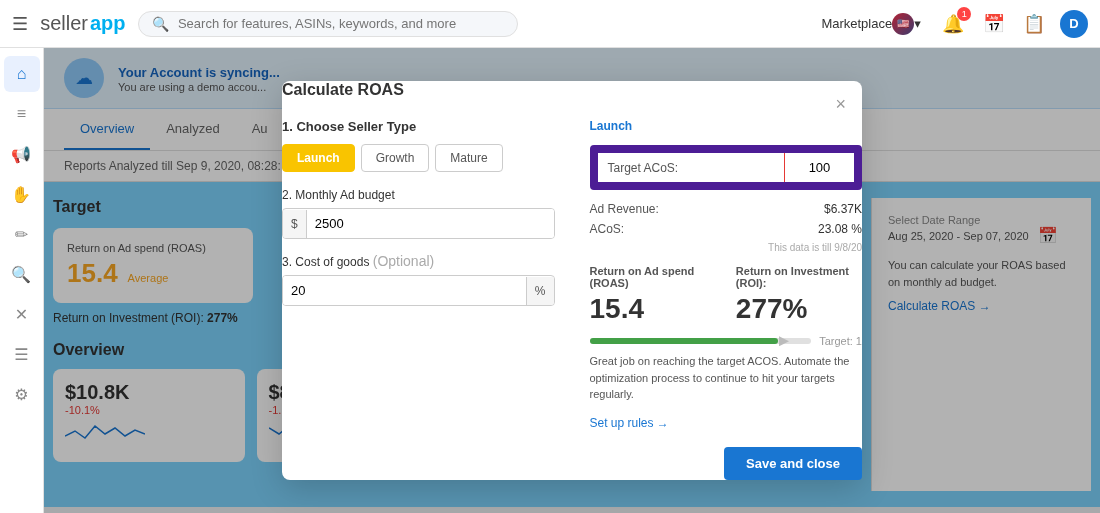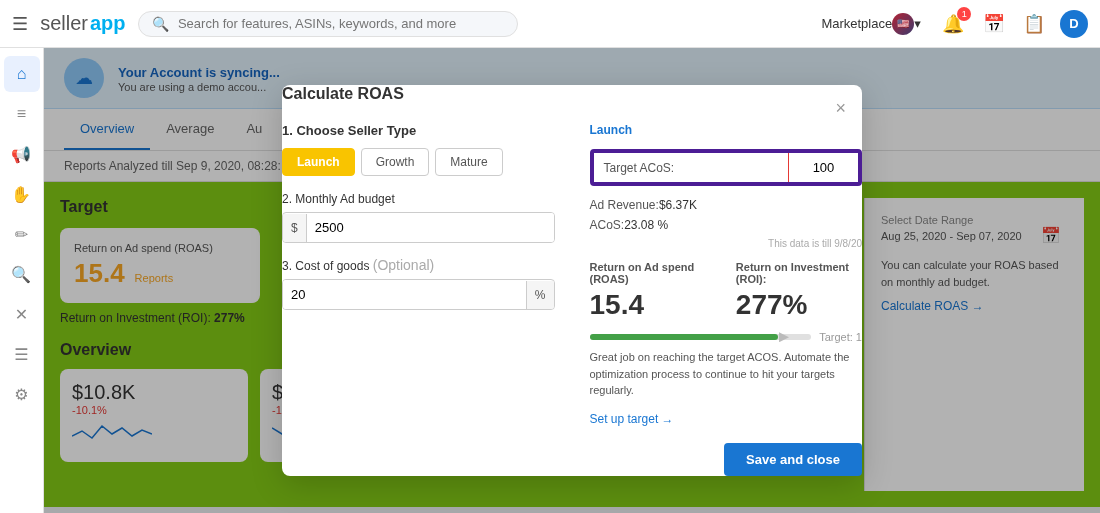--- a/index.html
+++ b/index.html
@@ -54,37 +54,37 @@
 
     
     .tabs-row { display: flex; align-items: center; border-bottom: 1px solid #e0e0e0; background: #fff; padding: 0 20px; }
     .tab { padding: 12px 16px; font-size: 13px; color: #666; cursor: pointer; border-bottom: 2px solid transparent; }
     .tab.active { color: #1976d2; border-bottom-color: #1976d2; font-weight: 500; }
 
     
     .reports-row { background: #fff; padding: 8px 20px; font-size: 12px; color: #666; border-bottom: 1px solid #e0e0e0; }
 
     
-    .content-area { padding: 16px 16px; background: #84cc16; height: calc(100% - 140px); overflow: hidden; }
+    .content-area { padding: 16px 9px; background: #7dd3fc; height: calc(100% - 140px); overflow: hidden; }
 
     
     .target-section h3 { font-size: 16px; font-weight: 600; color: #333; margin-bottom: 12px; }
     .roas-card { background: #fff; border-radius: 8px; padding: 14px; width: 200px; margin-bottom: 8px; }
     .roas-label { font-size: 11px; color: #555; margin-bottom: 4px; }
     .roas-value { font-size: 26px; font-weight: 700; color: #f9a825; }
     .roas-avg { font-size: 11px; color: #f9a825; margin-left: 4px; }
     .roi-text { font-size: 12px; color: #333; margin-top: 8px; }
     .roi-text strong { font-weight: 600; }
 
     
     .overview-section { margin-top: 16px; }
     .overview-title { font-size: 16px; font-weight: 600; color: #333; margin-bottom: 10px; }
     .metric-cards { display: flex; gap: 12px; }
     .metric-card { background: #fff; border-radius: 8px; padding: 12px; flex: 1; }
-    .metric-val { font-size: 20px; font-weight: 400; color: #333; }
+    .metric-val { font-size: 20px; font-weight: 700; color: #333; }
     .metric-change { font-size: 11px; color: #e53935; }
     .metric-change.positive { color: #43a047; }
 
     
     .right-panel { width: 220px; background: #fff; border-left: 1px solid #e0e0e0; padding: 16px; }
 
     
     .modal-overlay {
       position: absolute; top: 0; left: 0; right: 0; bottom: 0;
       background: rgba(0,0,0,0.3); display: flex; align-items: center; justify-content: center; z-index: 100;
@@ -117,27 +117,27 @@
     .input-prefix { padding: 7px 8px; background: #f5f5f5; font-size: 12px; color: #555; border-right: 1px solid #ccc; }
     .input-suffix { padding: 7px 8px; background: #f5f5f5; font-size: 12px; color: #555; border-left: 1px solid #ccc; }
     .modal-input { border: none; padding: 7px 8px; font-size: 13px; outline: none; flex: 1; width: 100%; }
 
     .optional-label { font-size: 12px; color: #333; margin-bottom: 6px; }
     .optional-text { font-size: 14px; color: #aaa; }
 
     
     .launch-badge { font-size: 12px; font-weight: 600; color: #1976d2; margin-bottom: 12px; }
     .target-acos-box {
-      display: flex; align-items: center; border: 4px solid #4c1d95; border-radius: 4px;
+      display: flex; align-items: center; border: 8px solid #4c1d95; border-radius: 4px;
       overflow: hidden; margin-bottom: 12px;
     }
     .target-acos-label { font-size: 12px; color: #555; padding: 7px 10px; flex: 1; }
     .target-acos-input { border: none; border-left: 1px solid #e53935; padding: 7px 10px; font-size: 13px; outline: none; width: 70px; text-align: center; }
 
-    .metric-row { display: flex; justify-content: flex-start; margin-bottom: 6px; }
+    .metric-row { display: flex; justify-content: space-between; margin-bottom: 6px; }
     .metric-key { font-size: 12px; color: #555; }
     .metric-val-sm { font-size: 12px; color: #333; font-weight: 500; }
     .data-note { font-size: 10px; color: #aaa; text-align: right; margin-bottom: 12px; }
 
     .roas-section { display: flex; gap: 20px; margin-bottom: 10px; }
     .roas-col h4 { font-size: 11px; color: #555; margin-bottom: 4px; }
     .roas-big { font-size: 28px; font-weight: 700; color: #333; }
 
     .progress-row { display: flex; align-items: center; gap: 8px; margin-bottom: 6px; }
     .progress-bar-wrap { flex: 1; height: 6px; background: #e0e0e0; border-radius: 3px; position: relative; }
@@ -204,39 +204,39 @@
     <div class="sync-banner">
       <div class="sync-icon-circle">☁</div>
       <div class="sync-text">
         <strong>Your Account is syncing...</strong>
         <p>You are using a demo accou...</p>
       </div>
     </div>
 
     <div class="tabs-row">
       <div class="tab active">Overview</div>
-      <div class="tab">Average</div>
+      <div class="tab">Analyzed</div>
       <div class="tab">Au</div>
     </div>
 
     <div class="reports-row">
       <span>Reports Analyzed till Sep 9, 2020, 08:28:</span>
     </div>
 
     <div class="content-area">
       <div style="display:flex; gap:16px; height:100%;">
 
         <div style="flex:1;">
           <div class="target-section">
             <h3>Target</h3>
             <div class="roas-card">
               <div class="roas-label">Return on Ad spend (ROAS)</div>
               <div style="display:flex; align-items:baseline; gap:6px;">
                 <span class="roas-value">15.4</span>
-                <span class="roas-avg">Reports</span>
+                <span class="roas-avg">Average</span>
               </div>
             </div>
             <div class="roi-text">
               <span>Return on Investment (ROI):</span>
               <strong>277%</strong>
             </div>
           </div>
 
           <div class="overview-section">
             <h3 class="overview-title">Overview</h3>
@@ -270,21 +270,21 @@
                 </svg>
               </div>
             </div>
           </div>
         </div>
 
         <div class="right-panel">
           <div class="date-range-row">
             <span style="font-size:11px;color:#888;">Select Date Range</span>
           </div>
-          <div style="display:flex;align-items:center;gap:20px;margin-bottom:12px;">
+          <div style="display:flex;align-items:center;gap:10px;margin-bottom:12px;">
             <span style="font-size:11px;color:#555;">Aug 25, 2020 - Sep 07, 2020</span>
             <span class="date-icon">📅</span>
           </div>
           <div style="font-size:11px;color:#555;line-height:1.5;margin-bottom:6px;">You can calculate your ROAS based on monthly ad budget.</div>
           <a class="setup-link">Calculate ROAS →</a>
         </div>
       </div>
     </div>
 
     <div class="modal-overlay">
@@ -349,21 +349,21 @@
 
             <div class="progress-row">
               <div class="progress-bar-wrap">
                 <div class="progress-fill"></div>
                 <div class="progress-flag"></div>
               </div>
               <span class="progress-target">Target: 1</span>
             </div>
 
             <div class="desc-text">Great job on reaching the target ACOS. Automate the optimization process to continue to hit your targets regularly.</div>
-            <a class="setup-link">Set up target →</a>
+            <a class="setup-link">Set up rules →</a>
           </div>
         </div>
 
         <div class="modal-footer">
           <button class="save-btn">Save and close</button>
         </div>
       </div>
     </div>
   </div>
 </div>

